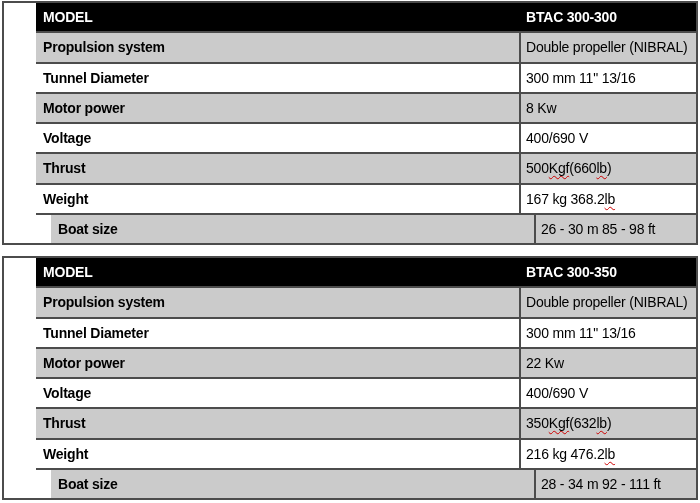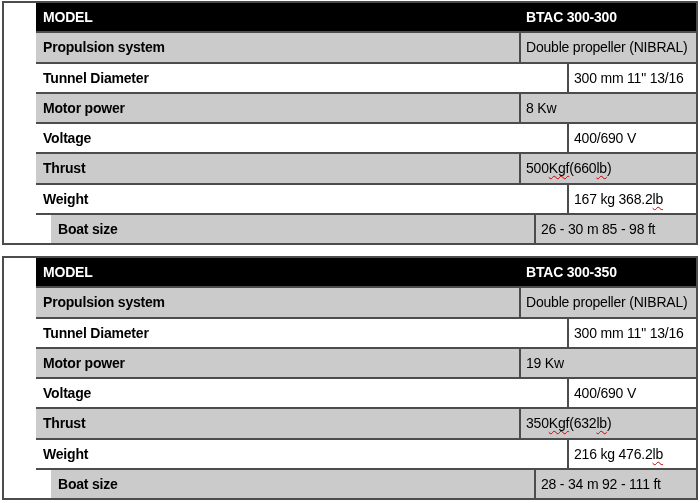--- a/index.html
+++ b/index.html
@@ -60,21 +60,21 @@
   }
   .header-row {
     background: var(--header-bg, #000000);
     color: var(--header-text, #ffffff);
     font-weight: bold;
   }
   .header-row .value-cell {
     border-left-color: var(--header-bg, #000000);
   }
   .row.shaded { background: var(--shaded-bg, #cbcbcb); }
-  .row.plain { background: var(--plain-bg, #ffffff); gap: 48px; }
+  .row.plain { background: var(--plain-bg, #ffffff); }
   .squiggle {
     text-decoration-line: underline;
     text-decoration-style: wavy;
     text-decoration-color: var(--squiggle-color, #cc0000);
     text-decoration-thickness: 1px;
     text-underline-offset: 2px;
     text-decoration-skip-ink: none;
   }
 </style>
 </head>
@@ -132,21 +132,21 @@
       <div class="row shaded">
         <div class="cell label-cell">Propulsion system</div>
         <div class="cell value-cell">Double propeller (NIBRAL)</div>
       </div>
       <div class="row plain">
         <div class="cell label-cell">Tunnel Diameter</div>
         <div class="cell value-cell">300 mm 11" 13/16</div>
       </div>
       <div class="row shaded">
         <div class="cell label-cell">Motor power</div>
-        <div class="cell value-cell">19 Kw</div>
+        <div class="cell value-cell">22 Kw</div>
       </div>
       <div class="row plain">
         <div class="cell label-cell">Voltage</div>
         <div class="cell value-cell">400/690 V</div>
       </div>
       <div class="row shaded">
         <div class="cell label-cell">Thrust</div>
         <div class="cell value-cell">
           <span>350 </span>
           <span class="squiggle">Kgf</span>

